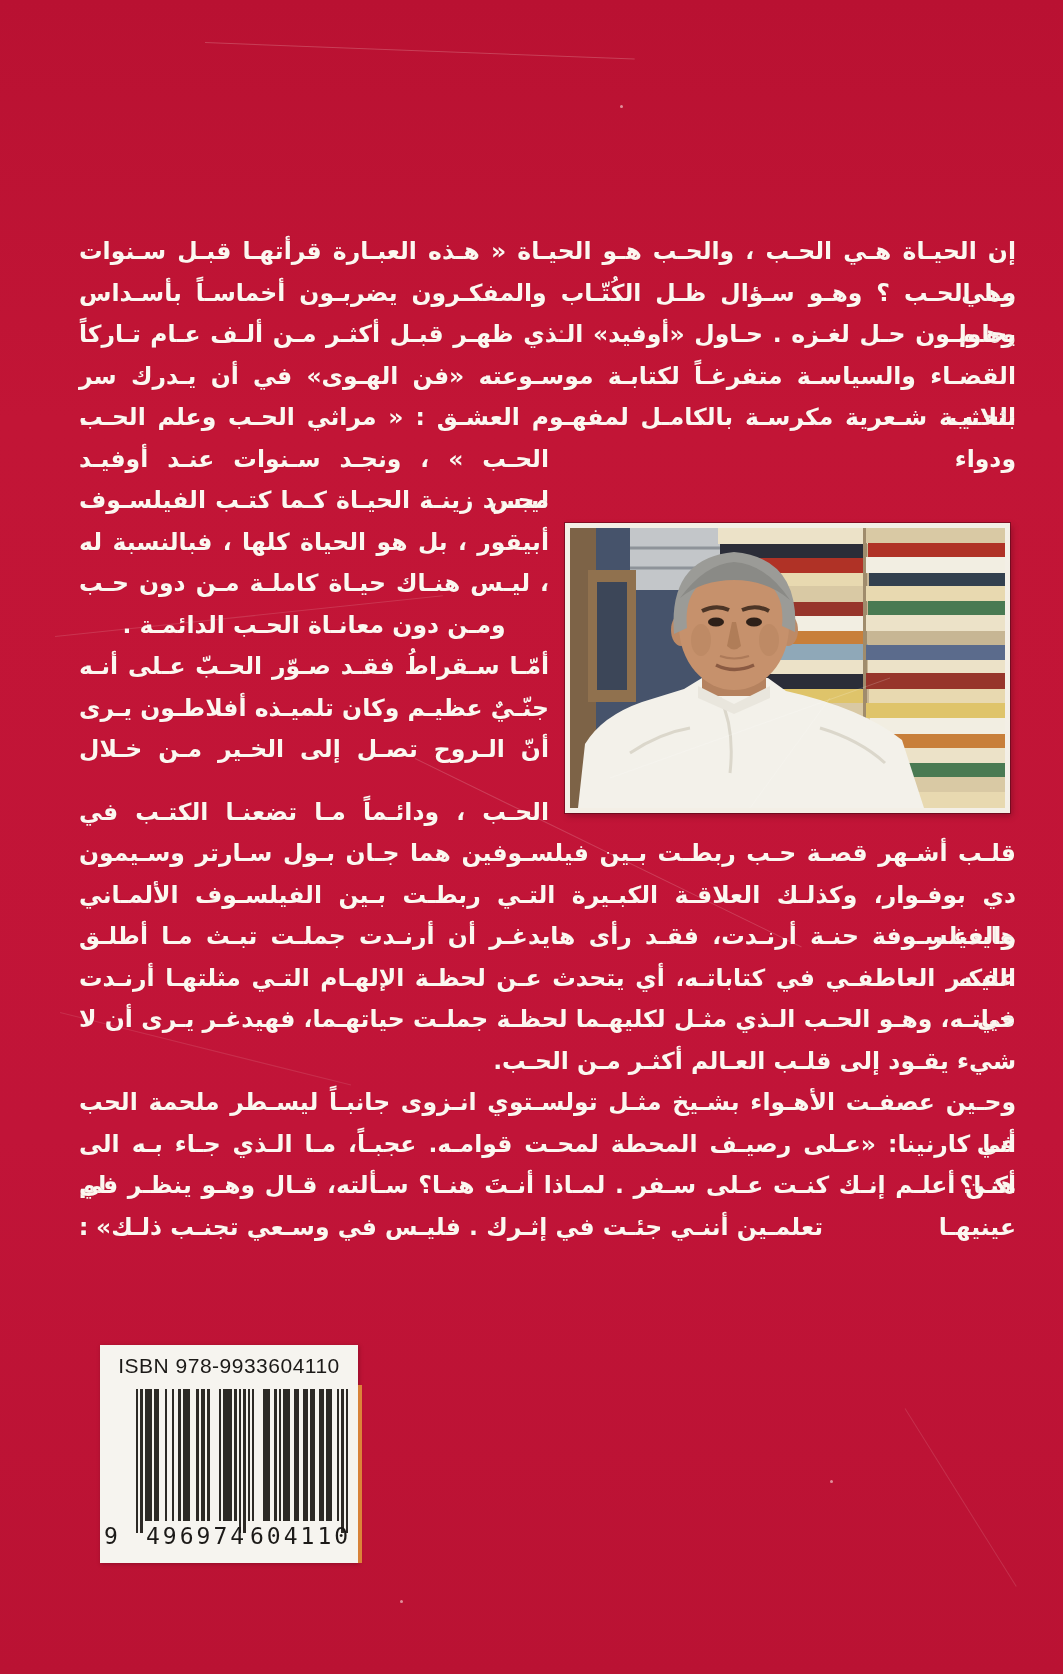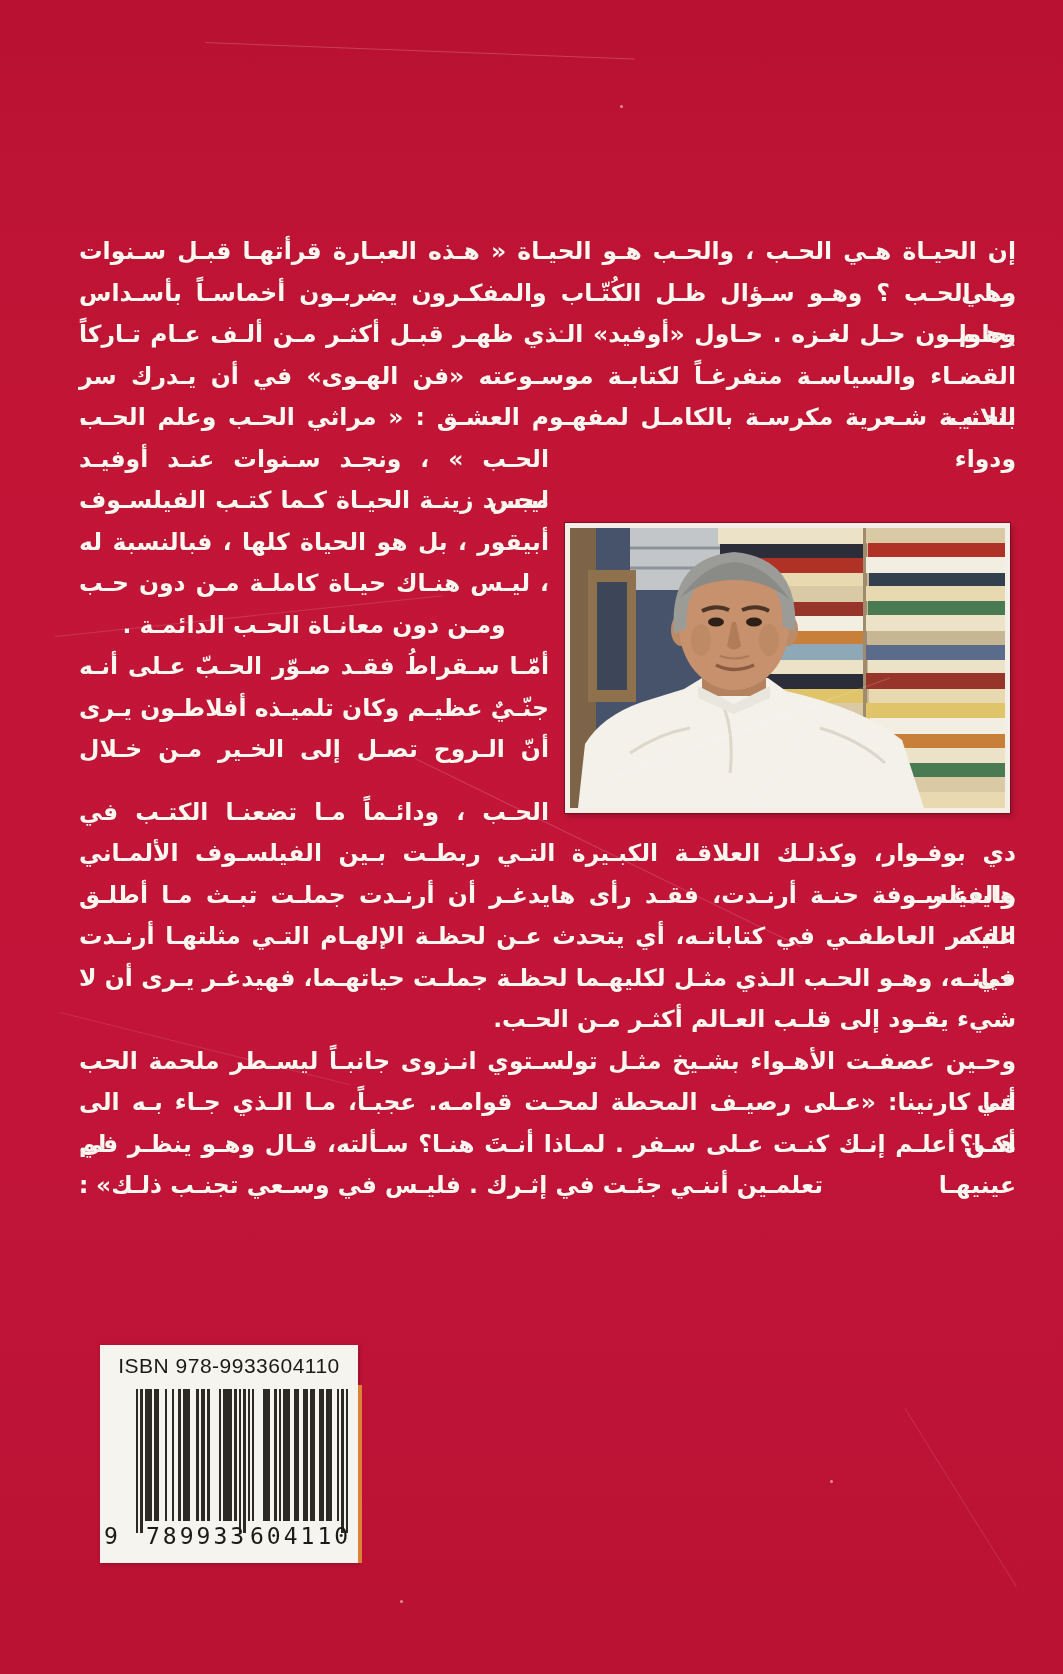--- a/index.html
+++ b/index.html
@@ -78,20 +78,21 @@
       <div class="line full">بثلاثيـة شـعرية مكرسـة بالكامـل لمفهـوم العشـق : « مراثي الحـب وعلم الحـب ودواء</div>
       <div class="line col">الحـب » ، ونجـد سـنوات عنـد أوفيـد ليـس</div>
       <div class="line col">مجـرد زينـة الحيـاة كـما كتـب الفيلسـوف</div>
       <div class="line col">أبيقور ، بل هو الحياة كلها ، فبالنسبة له</div>
       <div class="line col">، ليـس هنـاك حيـاة كاملـة مـن دون حـب</div>
       <div class="line colmid">ومـن دون معانـاة الحـب الدائمـة .</div>
       <div class="line col">أمّـا سـقراطُ فقـد صـوّر الحـبّ عـلى أنـه</div>
       <div class="line col">جنّـيٌ عظيـم وكان تلميـذه أفلاطـون يـرى</div>
       <div class="line col">أنّ الـروح تصـل إلى الخـير مـن خـلال</div>
       <div class="line colgap">الحـب ، ودائـماً مـا تضعنـا الكتـب في</div>
+      <div class="line full">قلـب أشـهر قصـة حـب ربطـت بـين فيلسـوفين هما جـان بـول سـارتر وسـيمون</div>
       <div class="line full">دي بوفـوار، وكذلـك العلاقـة الكبـيرة التـي ربطـت بـين الفيلسـوف الألمـاني هايدغـر</div>
       <div class="line full">والفيلسـوفة حنـة أرنـدت، فقـد رأى هايدغـر أن أرنـدت جملـت تبـث مـا أطلـق عليـه</div>
       <div class="line full">الفكـر العاطفـي في كتاباتـه، أي يتحدث عـن لحظـة الإلهـام التـي مثلتهـا أرنـدت في</div>
       <div class="line full">حياتـه، وهـو الحـب الـذي مثـل لكليهـما لحظـة جملـت حياتهـما، فهيدغـر يـرى أن لا</div>
       <div class="line shortr">شيء يقـود إلى قلـب العـالم أكثـر مـن الحـب.</div>
       <div class="line full">وحـين عصفـت الأهـواء بشـيخ مثـل تولسـتوي انـزوى جانبـاً ليسـطر ملحمة الحب في</div>
       <div class="line full">أنـا كارنينا: «عـلى رصيـف المحطة لمحـت قوامـه. عجبـاً، مـا الـذي جـاء بـه الى هنـا؟ لم</div>
       <div class="line full">أكـن أعلـم إنـك كنـت عـلى سـفر . لمـاذا أنـتَ هنـا؟ سـألته، قـال وهـو ينظـر في عينيهـا :</div>
       <div class="line center">تعلمـين أننـي جئـت في إثـرك . فليـس في وسـعي تجنـب ذلـك» .</div>
     </div>
@@ -224,21 +225,21 @@
         <div class="bc-bar" style="left: 185.09px; width: 2.48px; height: 132px;"></div>
         <div class="bc-bar" style="left: 189.55px; width: 2.48px; height: 132px;"></div>
         <div class="bc-bar" style="left: 191.78px; width: 2.48px; height: 132px;"></div>
         <div class="bc-bar" style="left: 194.01px; width: 2.48px; height: 132px;"></div>
         <div class="bc-bar" style="left: 200.7px; width: 2.48px; height: 132px;"></div>
         <div class="bc-bar" style="left: 205.16px; width: 2.48px; height: 144px;"></div>
         <div class="bc-bar" style="left: 209.62px; width: 2.48px; height: 144px;"></div>
       </div>
     <div class="bc-digits">
       <span class="d0">9</span>
-      <span class="d1">789933</span>
+      <span class="d1">496974</span>
       <span class="d2">604110</span>
     </div>
   </div>
 
   <div class="scratch s1"></div>
   <div class="scratch s2"></div>
   <div class="scratch s3"></div>
   <div class="scratch s4"></div>
   <div class="scratch s5"></div>
   <div class="speck" style="top:330px;left:560px;"></div>

